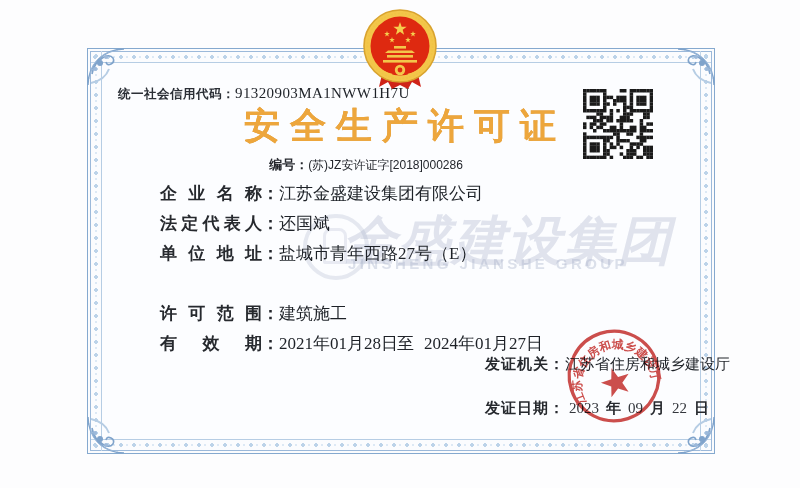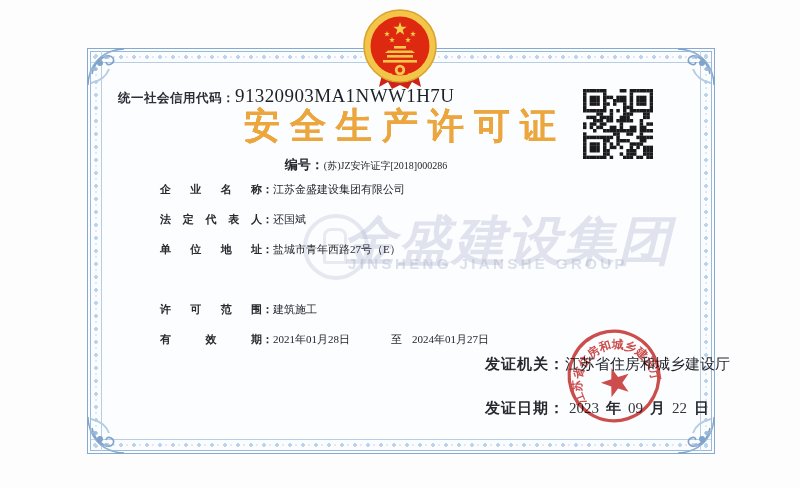--- a/index.html
+++ b/index.html
@@ -61,35 +61,35 @@
     letter-spacing:2px;color:rgba(166,176,199,0.33);white-space:nowrap;font-style:italic;
   }
   .wm-en{
     position:absolute;left:53px;top:53px;font-size:15px;font-weight:bold;
     letter-spacing:3.4px;color:rgba(166,176,199,0.38);white-space:nowrap;
   }
 
   
   .credit{position:absolute;left:118px;top:85px;z-index:2;font-size:12.5px;color:#2b2f36;}
   .credit .lab{font-weight:bold;letter-spacing:0.5px;}
-  .credit .val{font-family:"Liberation Serif","DejaVu Serif",serif;font-size:19px;letter-spacing:0.4px;color:#1d2127;}
+  .credit .val{font-family:"Liberation Serif","DejaVu Serif",serif;font-size:15px;letter-spacing:0.4px;color:#1d2127;}
 
   .title{
     position:absolute;left:0;right:0;top:102px;z-index:2;text-align:center;
     font-size:36px;font-weight:bold;letter-spacing:10px;padding-left:10px;
     color:#eda63c;text-shadow:0 0 0.5px #d9932b;white-space:nowrap;
   }
   .cert-no{
     position:absolute;left:0;right:0;top:156px;z-index:2;text-align:center;
     transform:translateX(-34px);font-size:13px;color:#23262c;white-space:nowrap;
   }
   .cert-no .lab{font-weight:bold;}
-  .cert-no .val{font-family:Liberation Serif, serif;font-size:10px;}
-
-  .row{position:absolute;left:160px;z-index:2;font-size:11px;color:#23262c;white-space:nowrap;}
+  .cert-no .val{font-family:Liberation Sans, sans-serif;font-size:12px;}
+
+  .row{position:absolute;left:160px;z-index:2;font-size:17px;color:#23262c;white-space:nowrap;}
   .row .flabel{
     display:inline-block;width:102px;font-weight:bold;color:#26292e;
     text-align:justify;text-align-last:justify;vertical-align:top;
   }
   .row .colon{font-weight:bold;}
   .row .fvalue{font-family:"Liberation Serif","DejaVu Serif",serif;color:#1d2127;}
   .row .fvalue.from{display:inline-block;width:118px;}
   .row .sep{font-family:"Liberation Serif","DejaVu Serif",serif;margin-right:10px;}
 
   .issuer-row,.date-row{position:absolute;left:485px;z-index:2;font-size:15px;white-space:nowrap;}

